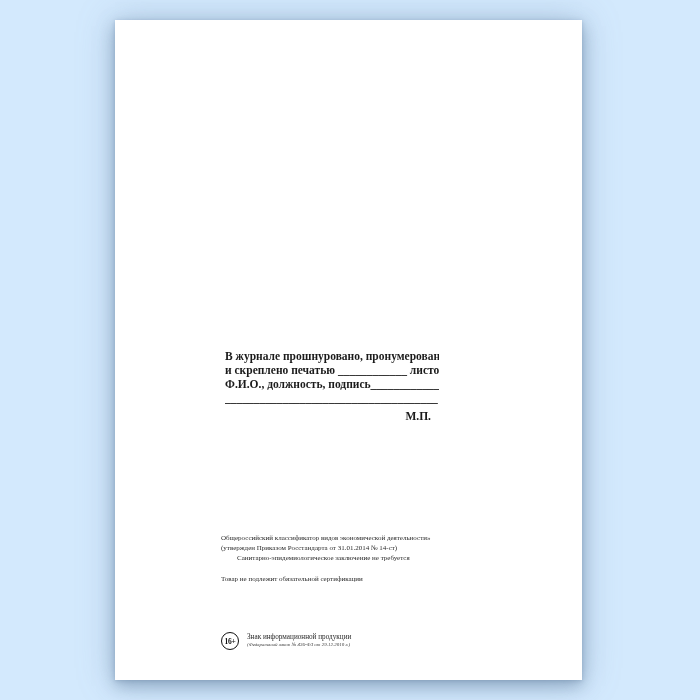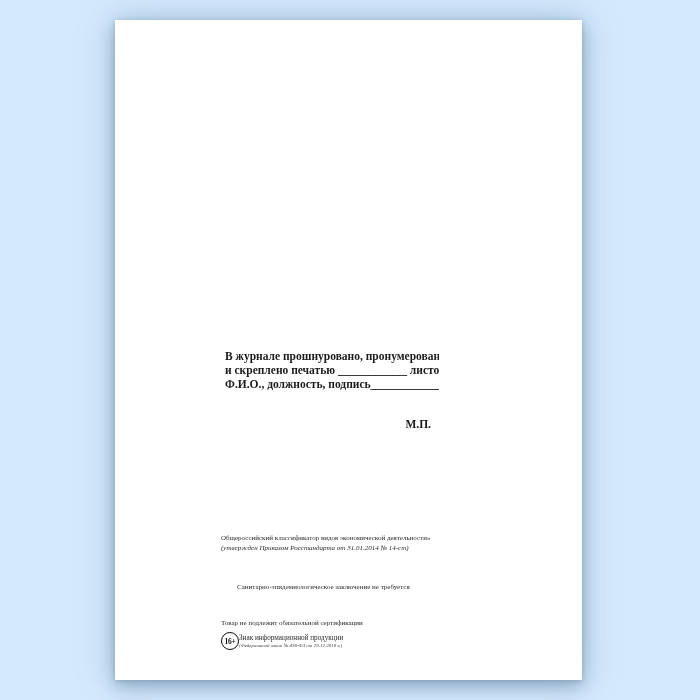--- a/index.html
+++ b/index.html
@@ -34,49 +34,50 @@
     top: 329px;
     width: 214px;
     font-weight: bold;
     font-size: 11.5px;
     line-height: 14px;
     color: #1b1b1b;
     white-space: nowrap;
   }
   .cert-line { height: 14px; overflow: hidden; }
   .seal-mark {
-    margin-top: 26px;
+    margin-top: 4px;
     text-align: right;
     padding-right: 8px;
     font-weight: bold;
     font-size: 11.5px;
     color: #1b1b1b;
   }
   
   .compliance-block {
     position: absolute;
     left: 106px;
     top: 514px;
     width: 250px;
     font-size: 7px;
     line-height: 9.5px;
     color: #2a2a2a;
     white-space: nowrap;
   }
-  .compliance-italic { font-style: italic; }
-  .compliance-spaced { margin-top: 26px; }
-  .compliance-first-spaced { margin-top: 30px; padding-left: 16px; }
+  .compliance-italic { }
+  .compliance-spaced { margin-top: 11px; }
+  .compliance-first-spaced { margin-top: 1px; padding-left: 16px; }
   
   .info-sign-row {
     position: absolute;
     left: 106px;
     top: 612px;
     display: flex;
-    align-items: center;
+    align-items: flex-start;
     color: #1e1e1e;
+    gap: 8px;
   }
   .age-circle {
     width: 18px;
     height: 18px;
     box-sizing: border-box;
     border: 1.6px solid #111;
     border-radius: 50%;
     display: flex;
     align-items: center;
     justify-content: center;
@@ -106,20 +107,21 @@
 </head>
 <body>
 
 <div class="scene">
   <div class="page">
 
     <div class="cert-block">
       <div class="cert-line">В журнале прошнуровано, пронумеровано</div>
       <div class="cert-line">и скреплено печатью ____________ листов</div>
       <div class="cert-line">Ф.И.О., должность, подпись_____________</div>
+      <div class="cert-line">_____________________________________</div>
       <div class="seal-mark">М.П.</div>
     </div>
 
     <div class="compliance-block">
       <div>Общероссийский классификатор видов экономической деятельности»</div>
       <div class="compliance-italic">(утвержден Приказом Росстандарта от 31.01.2014 № 14-ст)</div>
       <div class="compliance-first-spaced">Санитарно-эпидемиологическое заключение не требуется</div>
       <div class="compliance-spaced">Товар не подлежит обязательной сертификации</div>
     </div>
 

